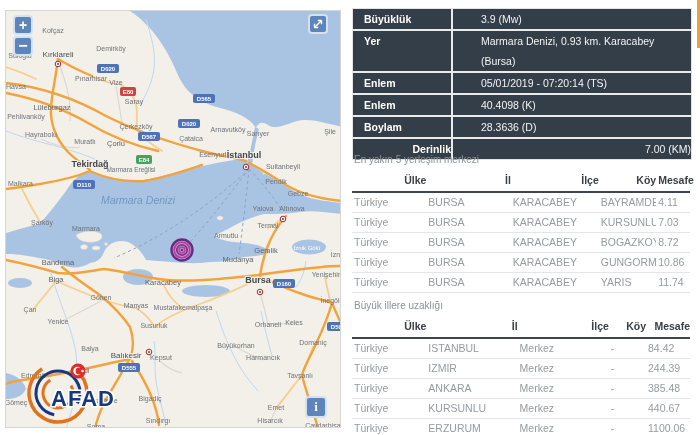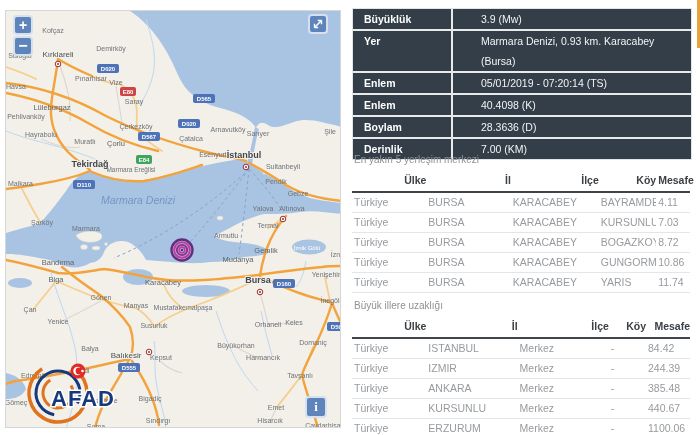--- a/index.html
+++ b/index.html
@@ -25,21 +25,21 @@
   .zoom-out{left:7px;top:25px;width:20px;height:20px;font-size:16px;font-weight:bold;}
   .fullscreen{right:12px;top:3px;width:20px;height:20px;}
   .info-btn{right:13px;bottom:9px;width:22px;height:22px;font-size:13px;font-weight:bold;
             font-family:"Liberation Serif",serif;}
 
   
   .panel{position:absolute;left:352px;top:0;width:338px;height:435px;}
   .details{position:absolute;top:8px;left:0;width:338px;background:#e9eaec;
            border:1px solid #e2e4e6;}
   .drow{display:flex;background:#333e48;margin-bottom:2px;}
-  .drow:last-child{margin-bottom:0;}
+  .drow:last-child{margin-bottom:0;text-align:right;}
   .dlabel{width:100px;flex:none;color:#fff;font-size:10.5px;font-weight:bold;
           line-height:20px;padding-left:11px;border-right:2px solid #e9eaec;box-sizing:border-box;}
   .dvalue{flex:1;color:#f2f4f5;font-size:10.5px;line-height:20px;padding-left:28px;}
 
   .section{position:absolute;left:0;width:338px;}
   .sec-nearest{top:154px;}
   .sec-cities{top:300px;}
   .sec-title{font-size:10px;color:#8d9296;margin:0 0 6px 2px;}
   table{border-collapse:collapse;width:338px;table-layout:fixed;}
   th{font-size:10.5px;color:#3b4045;text-align:right;font-weight:bold;

